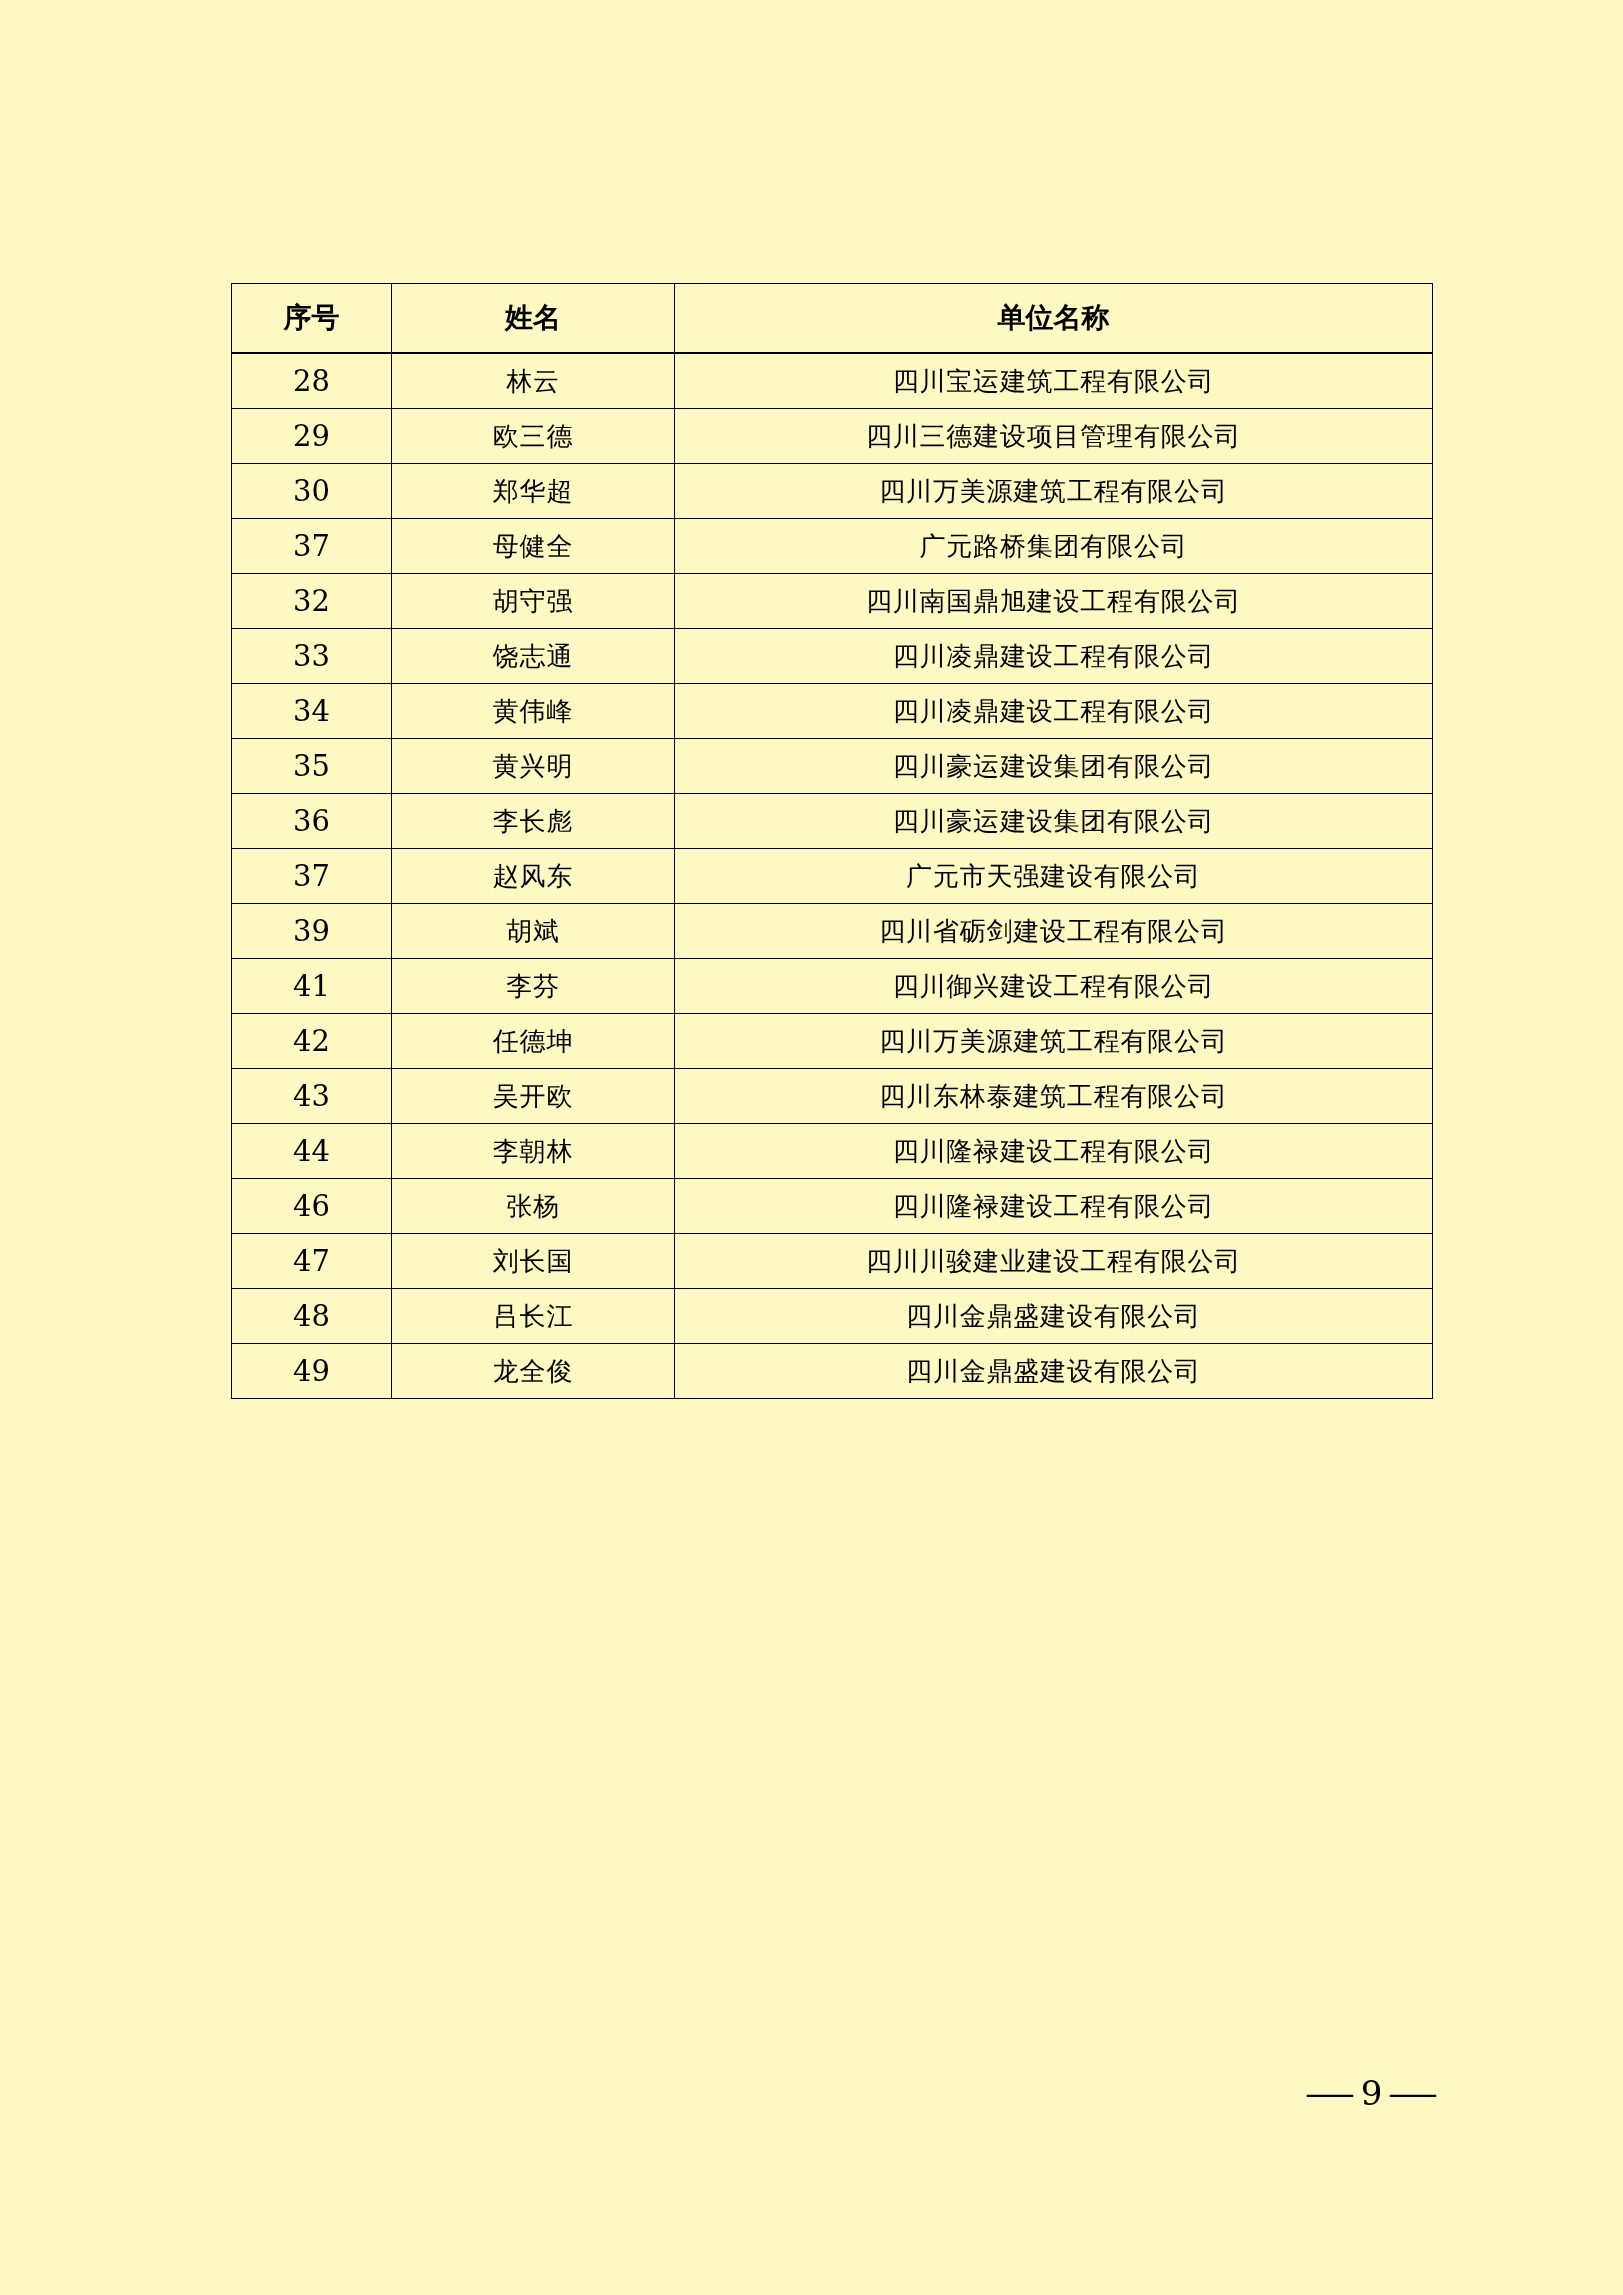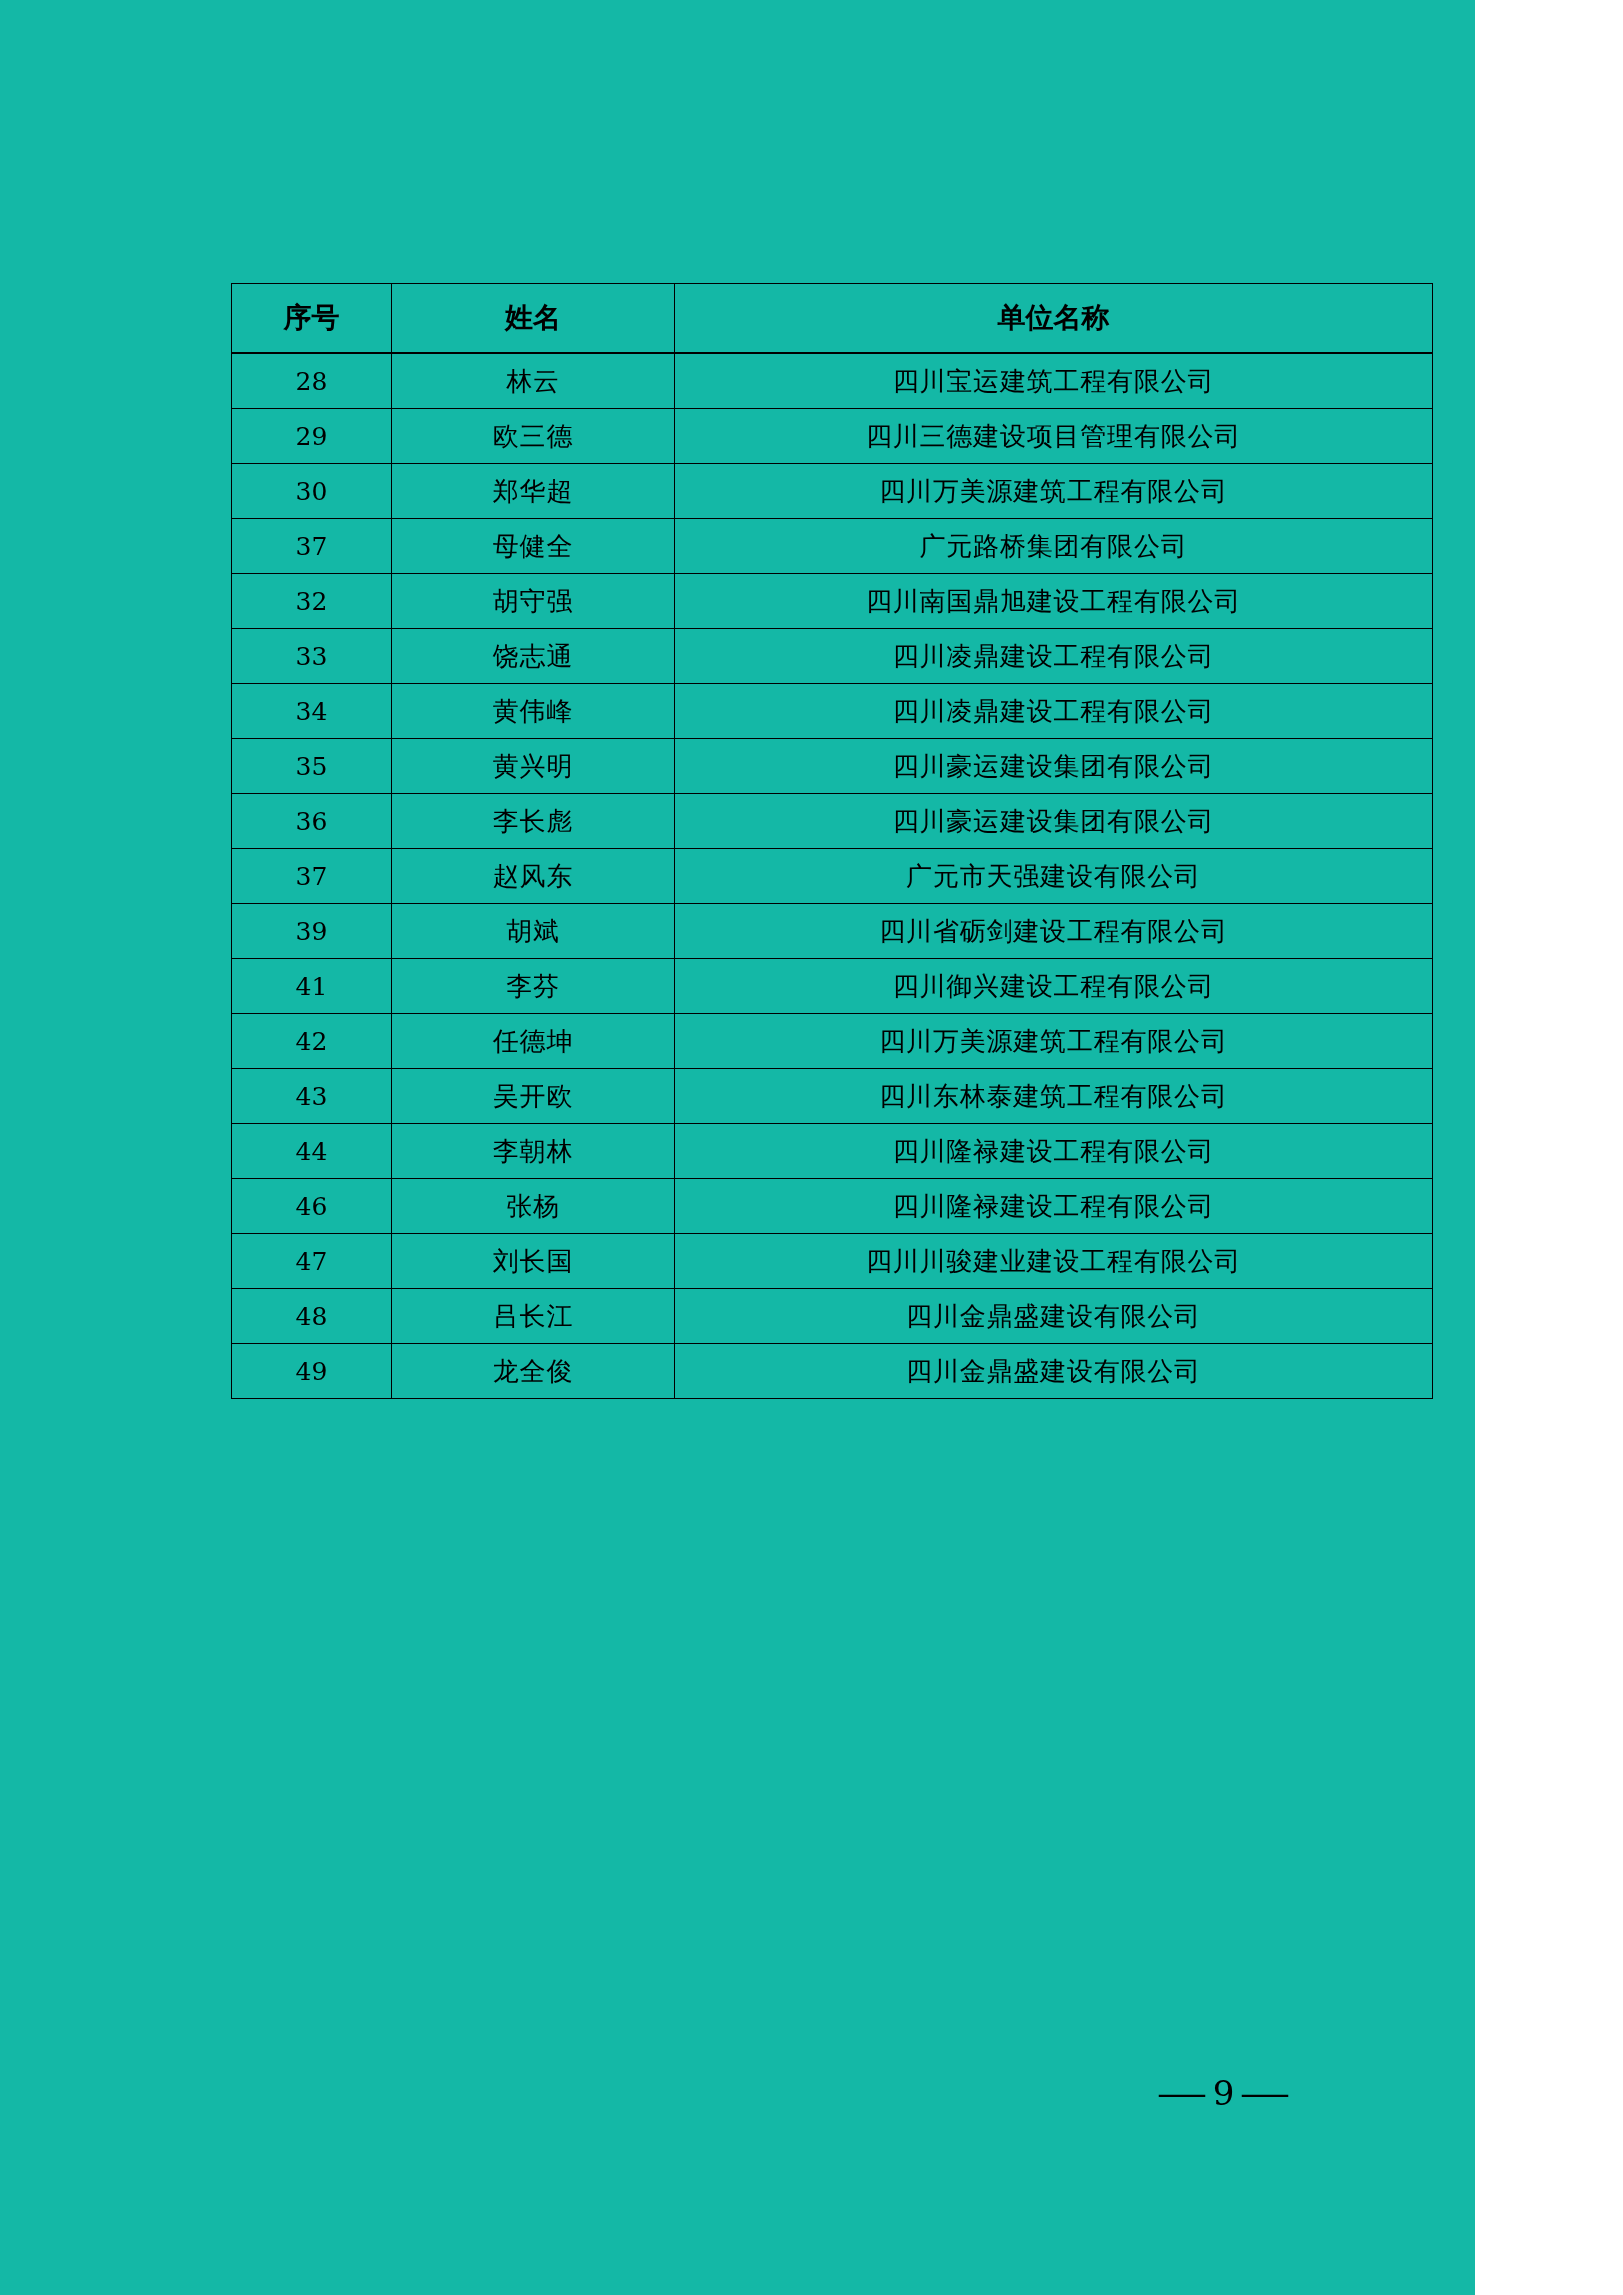--- a/index.html
+++ b/index.html
@@ -2,23 +2,23 @@
 <html style="font-size:13.5px"><head>
 <meta charset="utf-8">
 <style>
   html, body {
     margin: 0;
     padding: 0;
     background: #ffffff;
   }
   .page {
     position: relative;
-    width: 1475px;
+    width: 1623px;
     height: 2295px;
-    background: #14b8a6;
+    background: #fef9c3;
     font-family: "DejaVu Serif", "Liberation Serif", serif;
     color: #000000;
     overflow: hidden;
   }
   table.roster {
     position: absolute;
     left: 231px;
     top: 283px;
     width: 1201px;
     border-collapse: collapse;
@@ -42,21 +42,21 @@
     font-weight: bold;
     font-family: "DejaVu Sans", "Liberation Sans", sans-serif;
     border-bottom-width: 2.5px;
   }
   table.roster td {
     height: 54px;
     font-size: 26px;
     letter-spacing: 0.8px;
   }
   table.roster td.no-cell {
-    font-size: 25px;
+    font-size: 29px;
     letter-spacing: 0;
   }
   .page-footer {
     position: absolute;
     top: 2073px;
     right: 193px;
     display: flex;
     align-items: center;
     gap: 13.5px;
     font-size: 34px;

